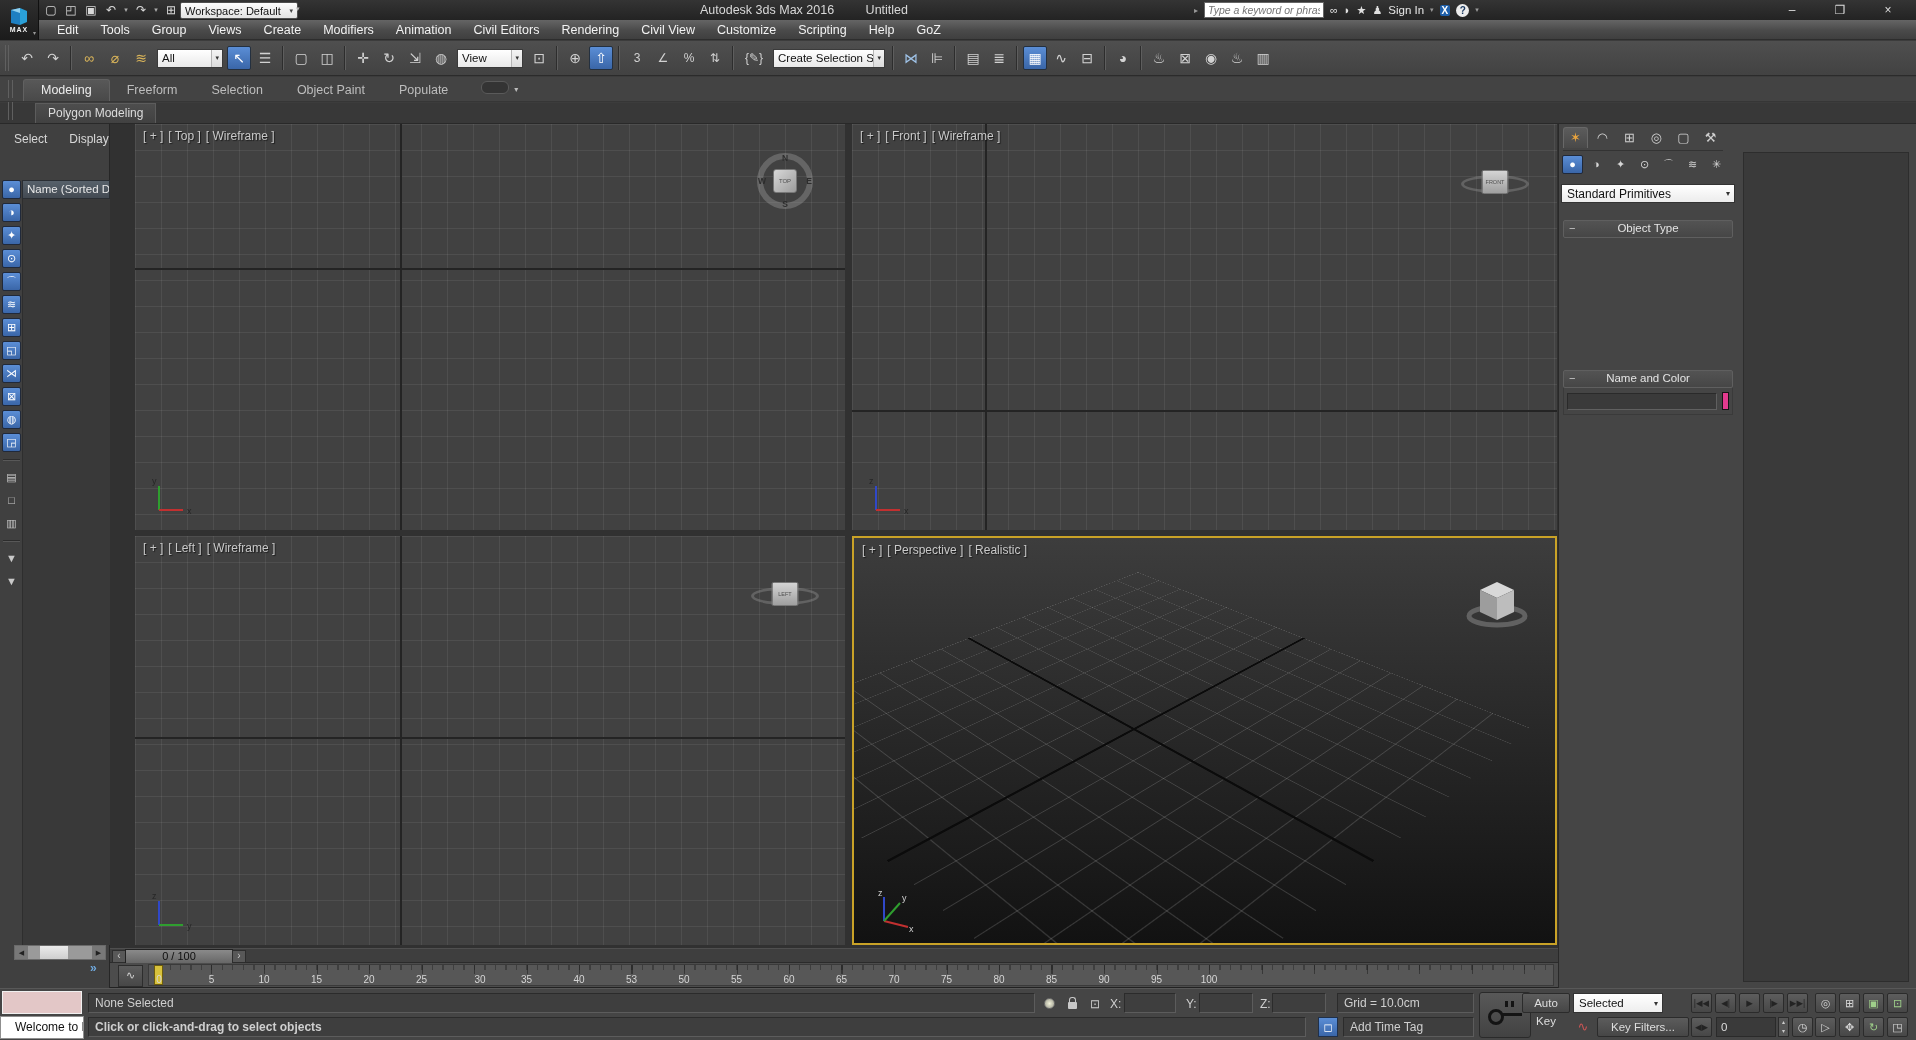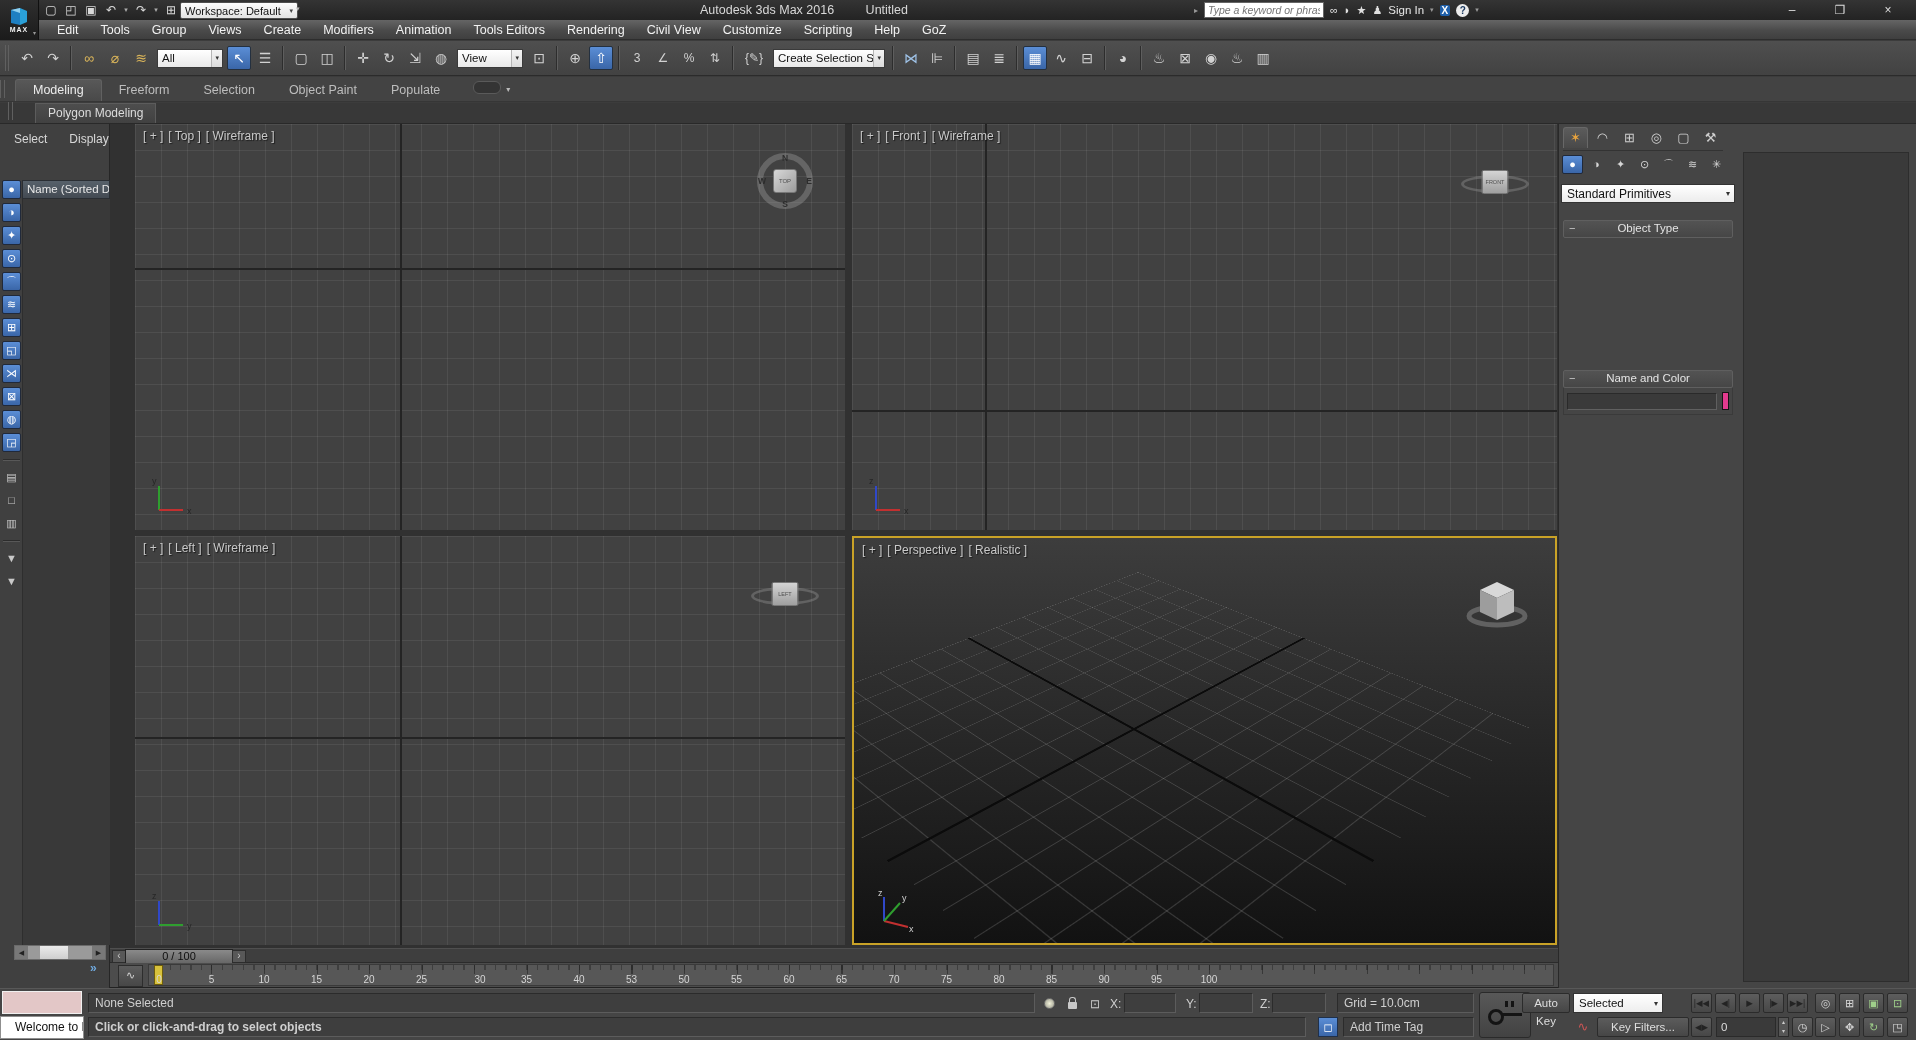--- a/index.html
+++ b/index.html
@@ -52,21 +52,21 @@
   .tb-btn.wide{min-width:30px;font-size:12px;}
   .tb-sep{width:1px;height:24px;background:#2d2d2d;border-right:1px solid #5e5e5e;margin:0 4px;}
   .tb-combo{height:19px;background:linear-gradient(#ffffff,#e9e9e9);border:1px solid #3a3a3a;display:flex;align-items:center;
             color:#111;font-size:11.5px;padding-left:4px;margin:0 3px;overflow:hidden;white-space:nowrap;box-sizing:border-box;}
   .tb-combo .val{flex:1;overflow:hidden;}
   .tb-combo .ccaret{font-size:7px;color:#333;padding:0 3px;align-self:stretch;display:flex;align-items:center;
             border-left:1px solid #b5b5b5;background:linear-gradient(#f4f4f4,#dcdcdc);}
 
   
   .ribbon-tabs{position:absolute;left:0;top:77px;width:1916px;height:25px;background:#434343;border-bottom:1px solid #363636;
-               display:flex;align-items:flex-end;box-sizing:border-box;}
+               display:flex;align-items:flex-end;padding-left:8px;box-sizing:border-box;}
   .rt-handle{width:3px;height:18px;border-left:1px solid #606060;border-right:1px solid #606060;margin:0 10px 3px 0;}
   .rtab{padding:3px 17px 4px;font-size:12.5px;color:#bdbdbd;}
   .rtab.active{background:linear-gradient(#585858,#494949);border:1px solid #616161;border-bottom:none;
                border-radius:3px 3px 0 0;color:#ececec;}
   .ribbon-pill{width:26px;height:11px;border-radius:6px;background:#343434;border:1px solid #5a5a5a;margin:0 5px 7px 16px;}
   .ribbon-caret{font-size:8px;color:#bbb;margin-bottom:7px;}
   .ribbon-panelbar{position:absolute;left:0;top:103px;width:1916px;height:21px;background:#383838;border-bottom:1px solid #292929;
                display:flex;align-items:flex-end;padding-left:8px;box-sizing:border-box;}
   .panel-tab{margin-left:12px;padding:2px 12px 3px;background:linear-gradient(#4d4d4d,#414141);
              border:1px solid #5c5c5c;border-bottom:none;color:#dcdcdc;font-size:12px;}
@@ -266,21 +266,21 @@
   </div>
 
   <div class="menubar" id="menubar">
       <span class="menu-item">Edit</span>
       <span class="menu-item">Tools</span>
       <span class="menu-item">Group</span>
       <span class="menu-item">Views</span>
       <span class="menu-item">Create</span>
       <span class="menu-item">Modifiers</span>
       <span class="menu-item">Animation</span>
-      <span class="menu-item">Tools Editors</span>
+      <span class="menu-item">Civil Editors</span>
       <span class="menu-item">Rendering</span>
       <span class="menu-item">Civil View</span>
       <span class="menu-item">Customize</span>
       <span class="menu-item">Scripting</span>
       <span class="menu-item">Help</span>
       <span class="menu-item">GoZ</span>
     </div>
 
   <div class="toolbar" id="toolbar">
       <div class="tb-handle"></div>

